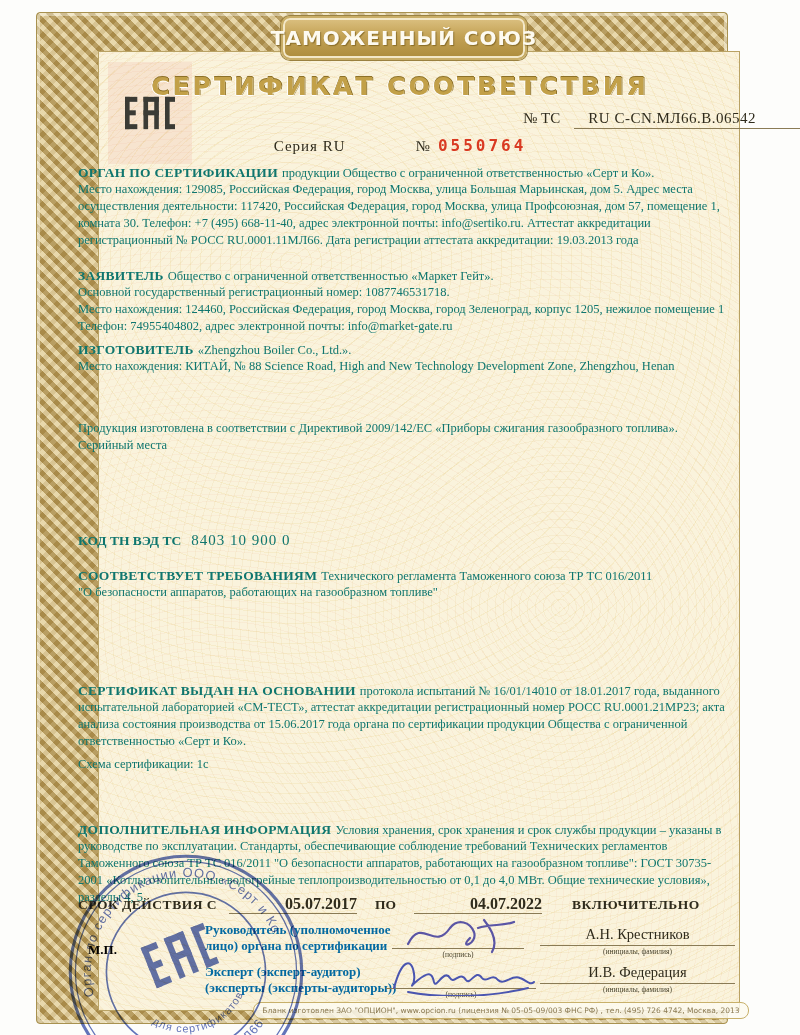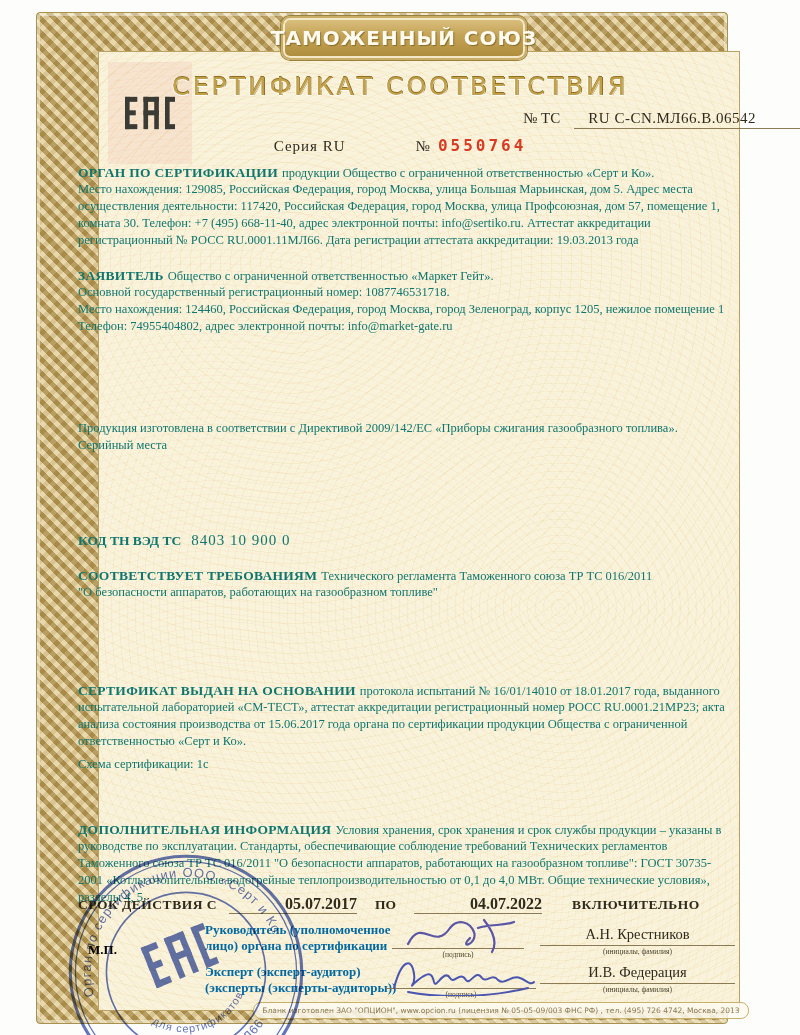--- a/index.html
+++ b/index.html
@@ -26,21 +26,21 @@
   .customs-box{left:281px;top:16px;width:242px;height:40px;display:flex;align-items:center;justify-content:center;
     background:linear-gradient(180deg,#dcc182 0%,#c3a255 45%,#ad8c3c 100%);
     border:2px solid #c9ae68;border-radius:9px;box-shadow:inset 0 0 0 2px #f3e8c8, 0 0 0 1px #9a8140;
     color:#fdfaf0;font-family:"DejaVu Sans",sans-serif;font-weight:bold;font-size:20px;letter-spacing:1px;
     text-shadow:1px 1px 1px rgba(110,84,20,.65);white-space:nowrap;}
 
   .eac-top{left:108px;top:62px;width:84px;height:102px;display:flex;align-items:center;justify-content:center;
     background:rgba(235,140,130,.14);}
 
   .doc-title{left:0;top:72px;width:800px;text-align:center;
-    font-family:"DejaVu Sans",sans-serif;font-weight:normal;font-size:25px;letter-spacing:3px;
+    font-family:"DejaVu Sans",sans-serif;font-weight:bold;font-size:25px;letter-spacing:3px;
     color:#c2a048;text-shadow:0 1px 0 #fff, 1px 0 0 #8d7128, 0 -1px 0 #8d7128, -1px 0 0 #fff;white-space:nowrap;}
 
   .certno-row{left:0;top:110px;width:800px;text-align:right;font-size:15px;color:#2f2b1c;}
   .certno-row .lbl{margin-right:14px;}
   .certno-row .val{display:inline-block;border-bottom:1px solid #8a7b55;padding:0 44px 1px 14px;letter-spacing:.5px;}
   .series-row{left:0;top:136px;width:800px;text-align:center;font-size:15px;color:#2f2b1c;}
   .series-row .ser{margin-right:70px;letter-spacing:1px;}
   .series-row .num-sign{margin-right:8px;}
   .series-row .red{color:#d93a22;font-family:"DejaVu Sans Mono",monospace;font-weight:bold;font-size:16px;letter-spacing:3px;}
 
@@ -118,20 +118,24 @@
     <p class="bodytxt">Место нахождения: 129085, Российская Федерация, город Москва, улица Большая Марьинская, дом 5. Адрес места осуществления деятельности: 117420, Российская Федерация, город Москва, улица Профсоюзная, дом 57, помещение 1, комната 30. Телефон: +7 (495) 668-11-40, адрес электронной почты: info@sertiko.ru. Аттестат аккредитации регистрационный № РОСС RU.0001.11МЛ66. Дата регистрации аттестата аккредитации: 19.03.2013 года</p>
   </div>
 
   <div class="sec abs" style="top:266px">
     <p class="lead"><b>ЗАЯВИТЕЛЬ</b> <span class="intro">Общество с ограниченной ответственностью «Маркет Гейт».</span></p>
     <p class="bodytxt">Основной государственный регистрационный номер: 1087746531718.</p>
     <p class="bodytxt">Место нахождения: 124460, Российская Федерация, город Москва, город Зеленоград, корпус 1205, нежилое помещение 1</p>
     <p class="bodytxt">Телефон: 74955404802, адрес электронной почты: info@market-gate.ru</p>
   </div>
 
+  <div class="sec abs" style="top:340px">
+    <p class="lead"><b>ИЗГОТОВИТЕЛЬ</b> <span class="intro">«Zhengzhou Boiler Co., Ltd.».</span></p>
+    <p class="bodytxt">Место нахождения: КИТАЙ, № 88 Science Road, High and New Technology Development Zone, Zhengzhou, Henan</p>
+  </div>
 
   <div class="sec abs" style="top:420px">
     <p class="bodytxt">Продукция изготовлена в соответствии с Директивой 2009/142/ЕС «Приборы сжигания газообразного топлива».</p>
     <p class="bodytxt">Серийный места</p>
   </div>
 
   <div class="sec abs codeline" style="top:531px">
     <b>КОД ТН ВЭД ТС</b><span class="cv">8403 10 900 0</span>
   </div>
 

